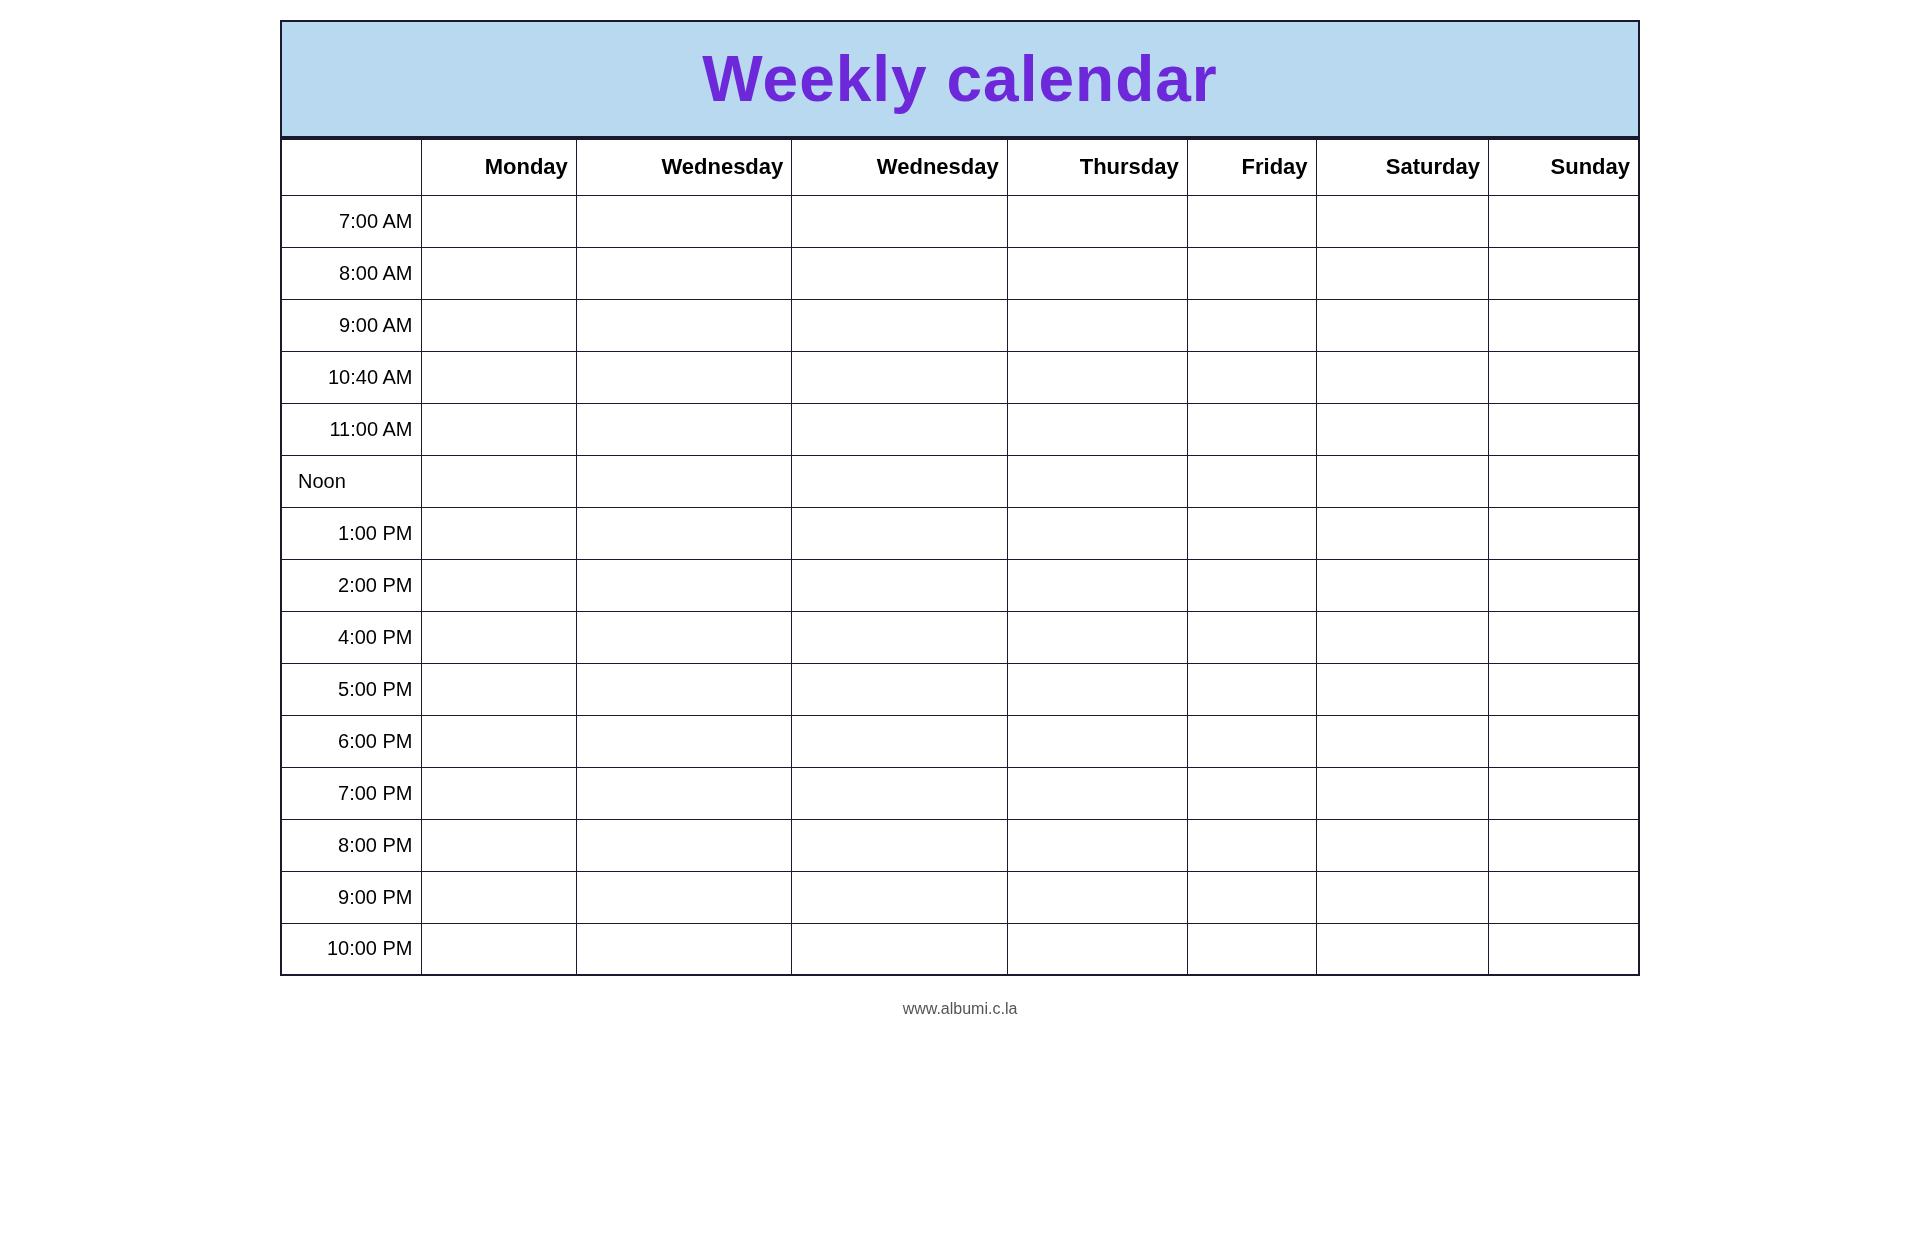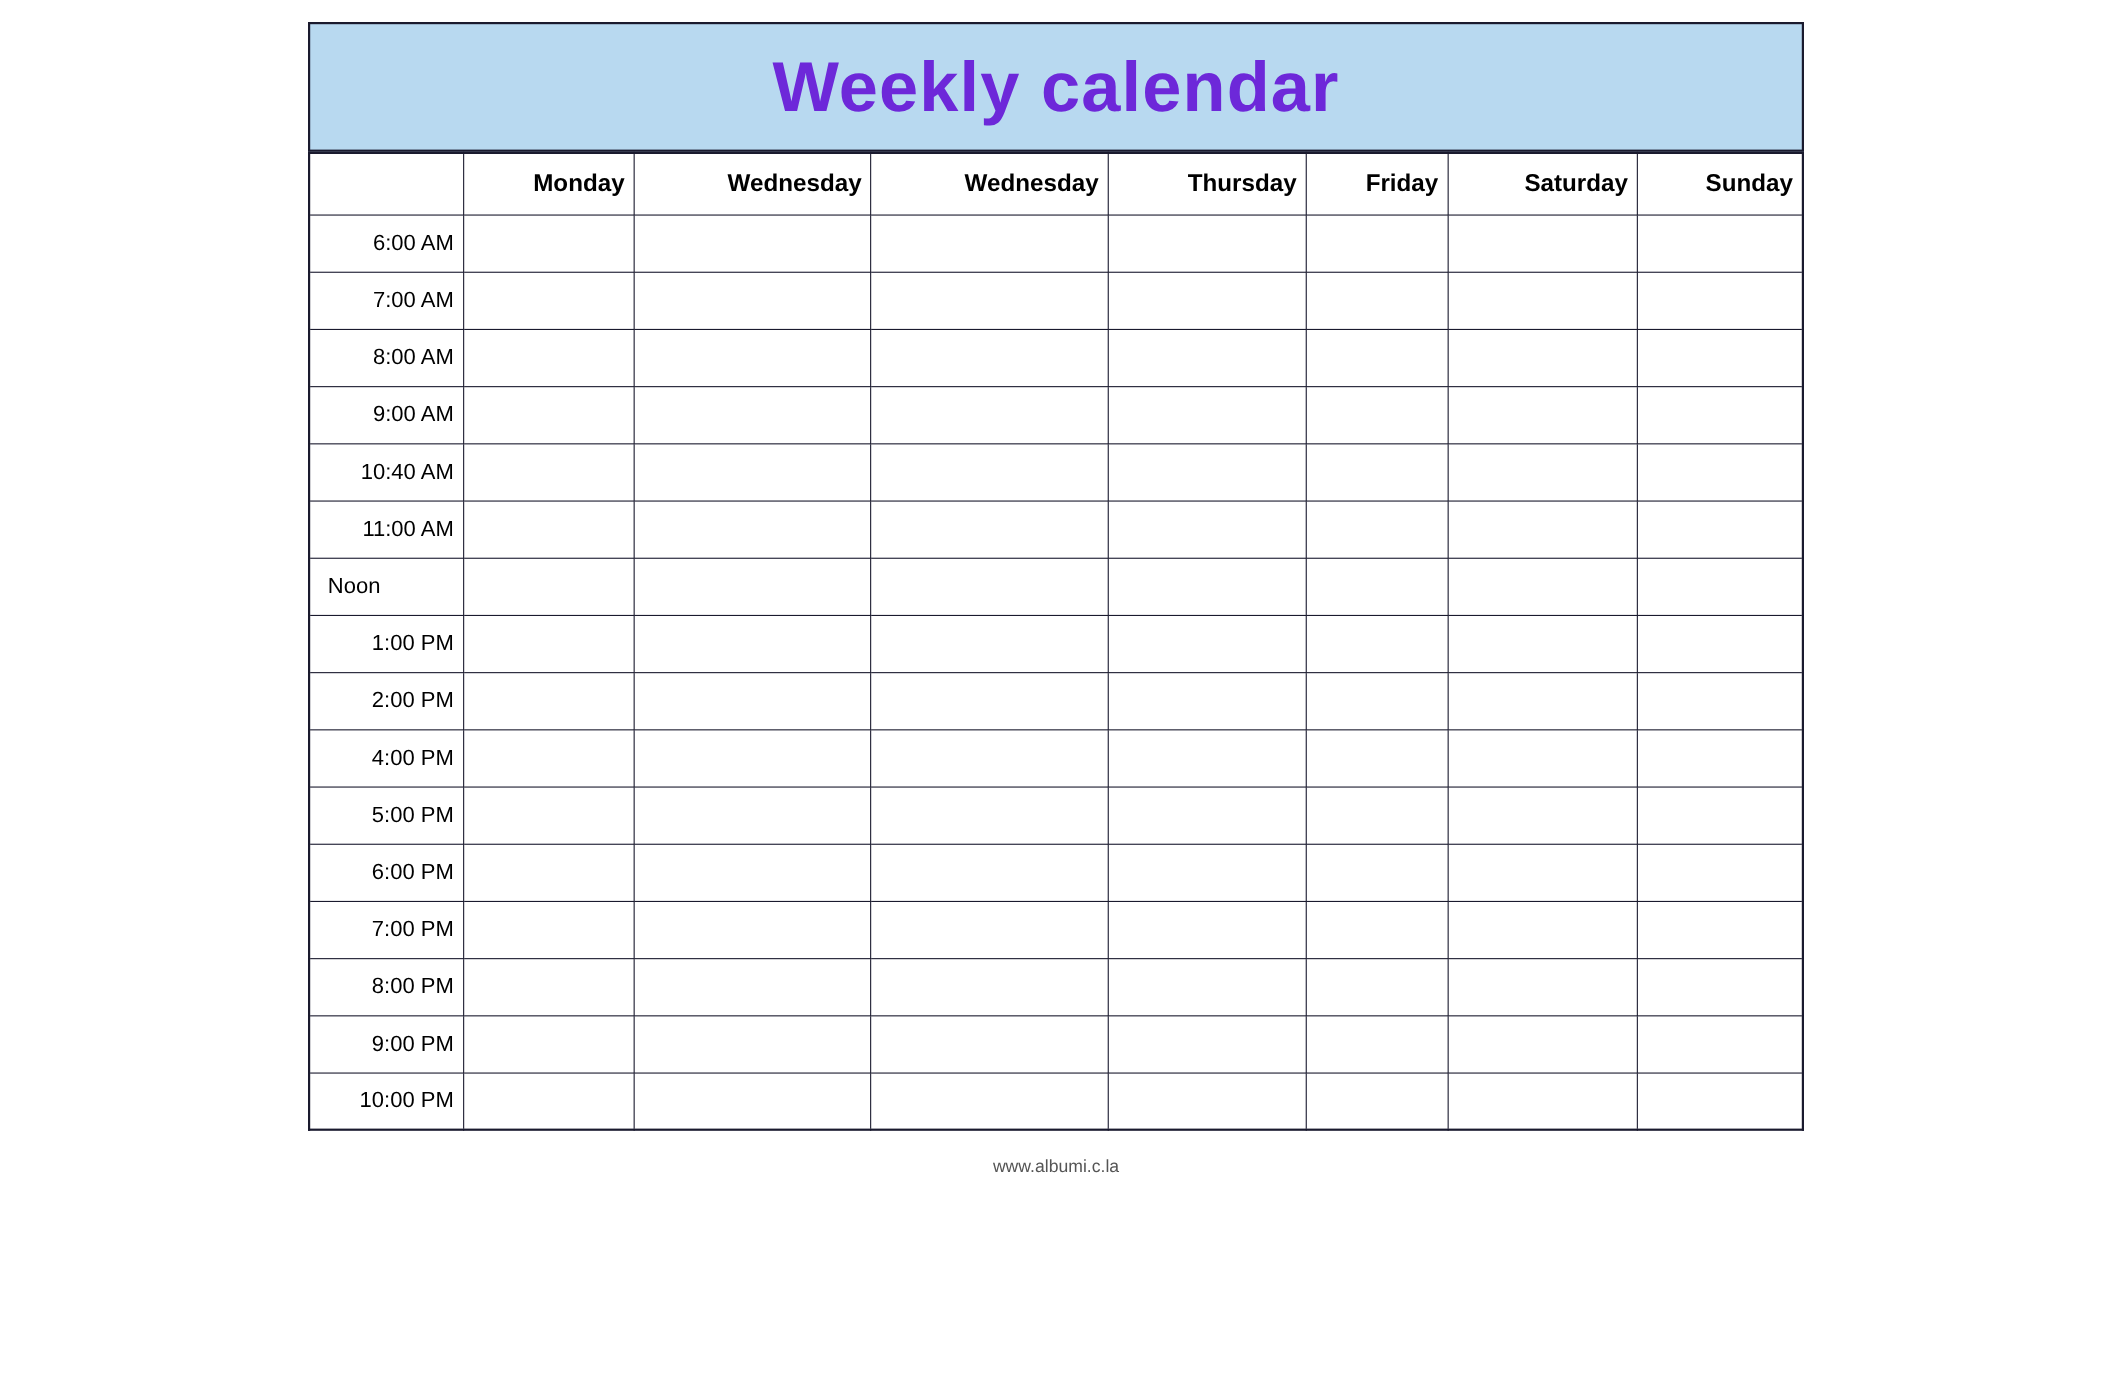--- a/index.html
+++ b/index.html
@@ -105,30 +105,20 @@
         <th>Monday</th>
         <th>Wednesday</th>
         <th>Wednesday</th>
         <th>Thursday</th>
         <th>Friday</th>
         <th>Saturday</th>
         <th>Sunday</th>
       </tr>
     </thead>
     <tbody id="calendar-body">
-    <tr>
-          <td class="time-cell">6:00 AM</td>
-          <td class="event-cell"></td>
-          <td class="event-cell"></td>
-          <td class="event-cell"></td>
-          <td class="event-cell"></td>
-          <td class="event-cell"></td>
-          <td class="event-cell"></td>
-          <td class="event-cell"></td>
-        </tr>
         <tr>
           <td class="time-cell">7:00 AM</td>
           <td class="event-cell"></td>
           <td class="event-cell"></td>
           <td class="event-cell"></td>
           <td class="event-cell"></td>
           <td class="event-cell"></td>
           <td class="event-cell"></td>
           <td class="event-cell"></td>
         </tr>

